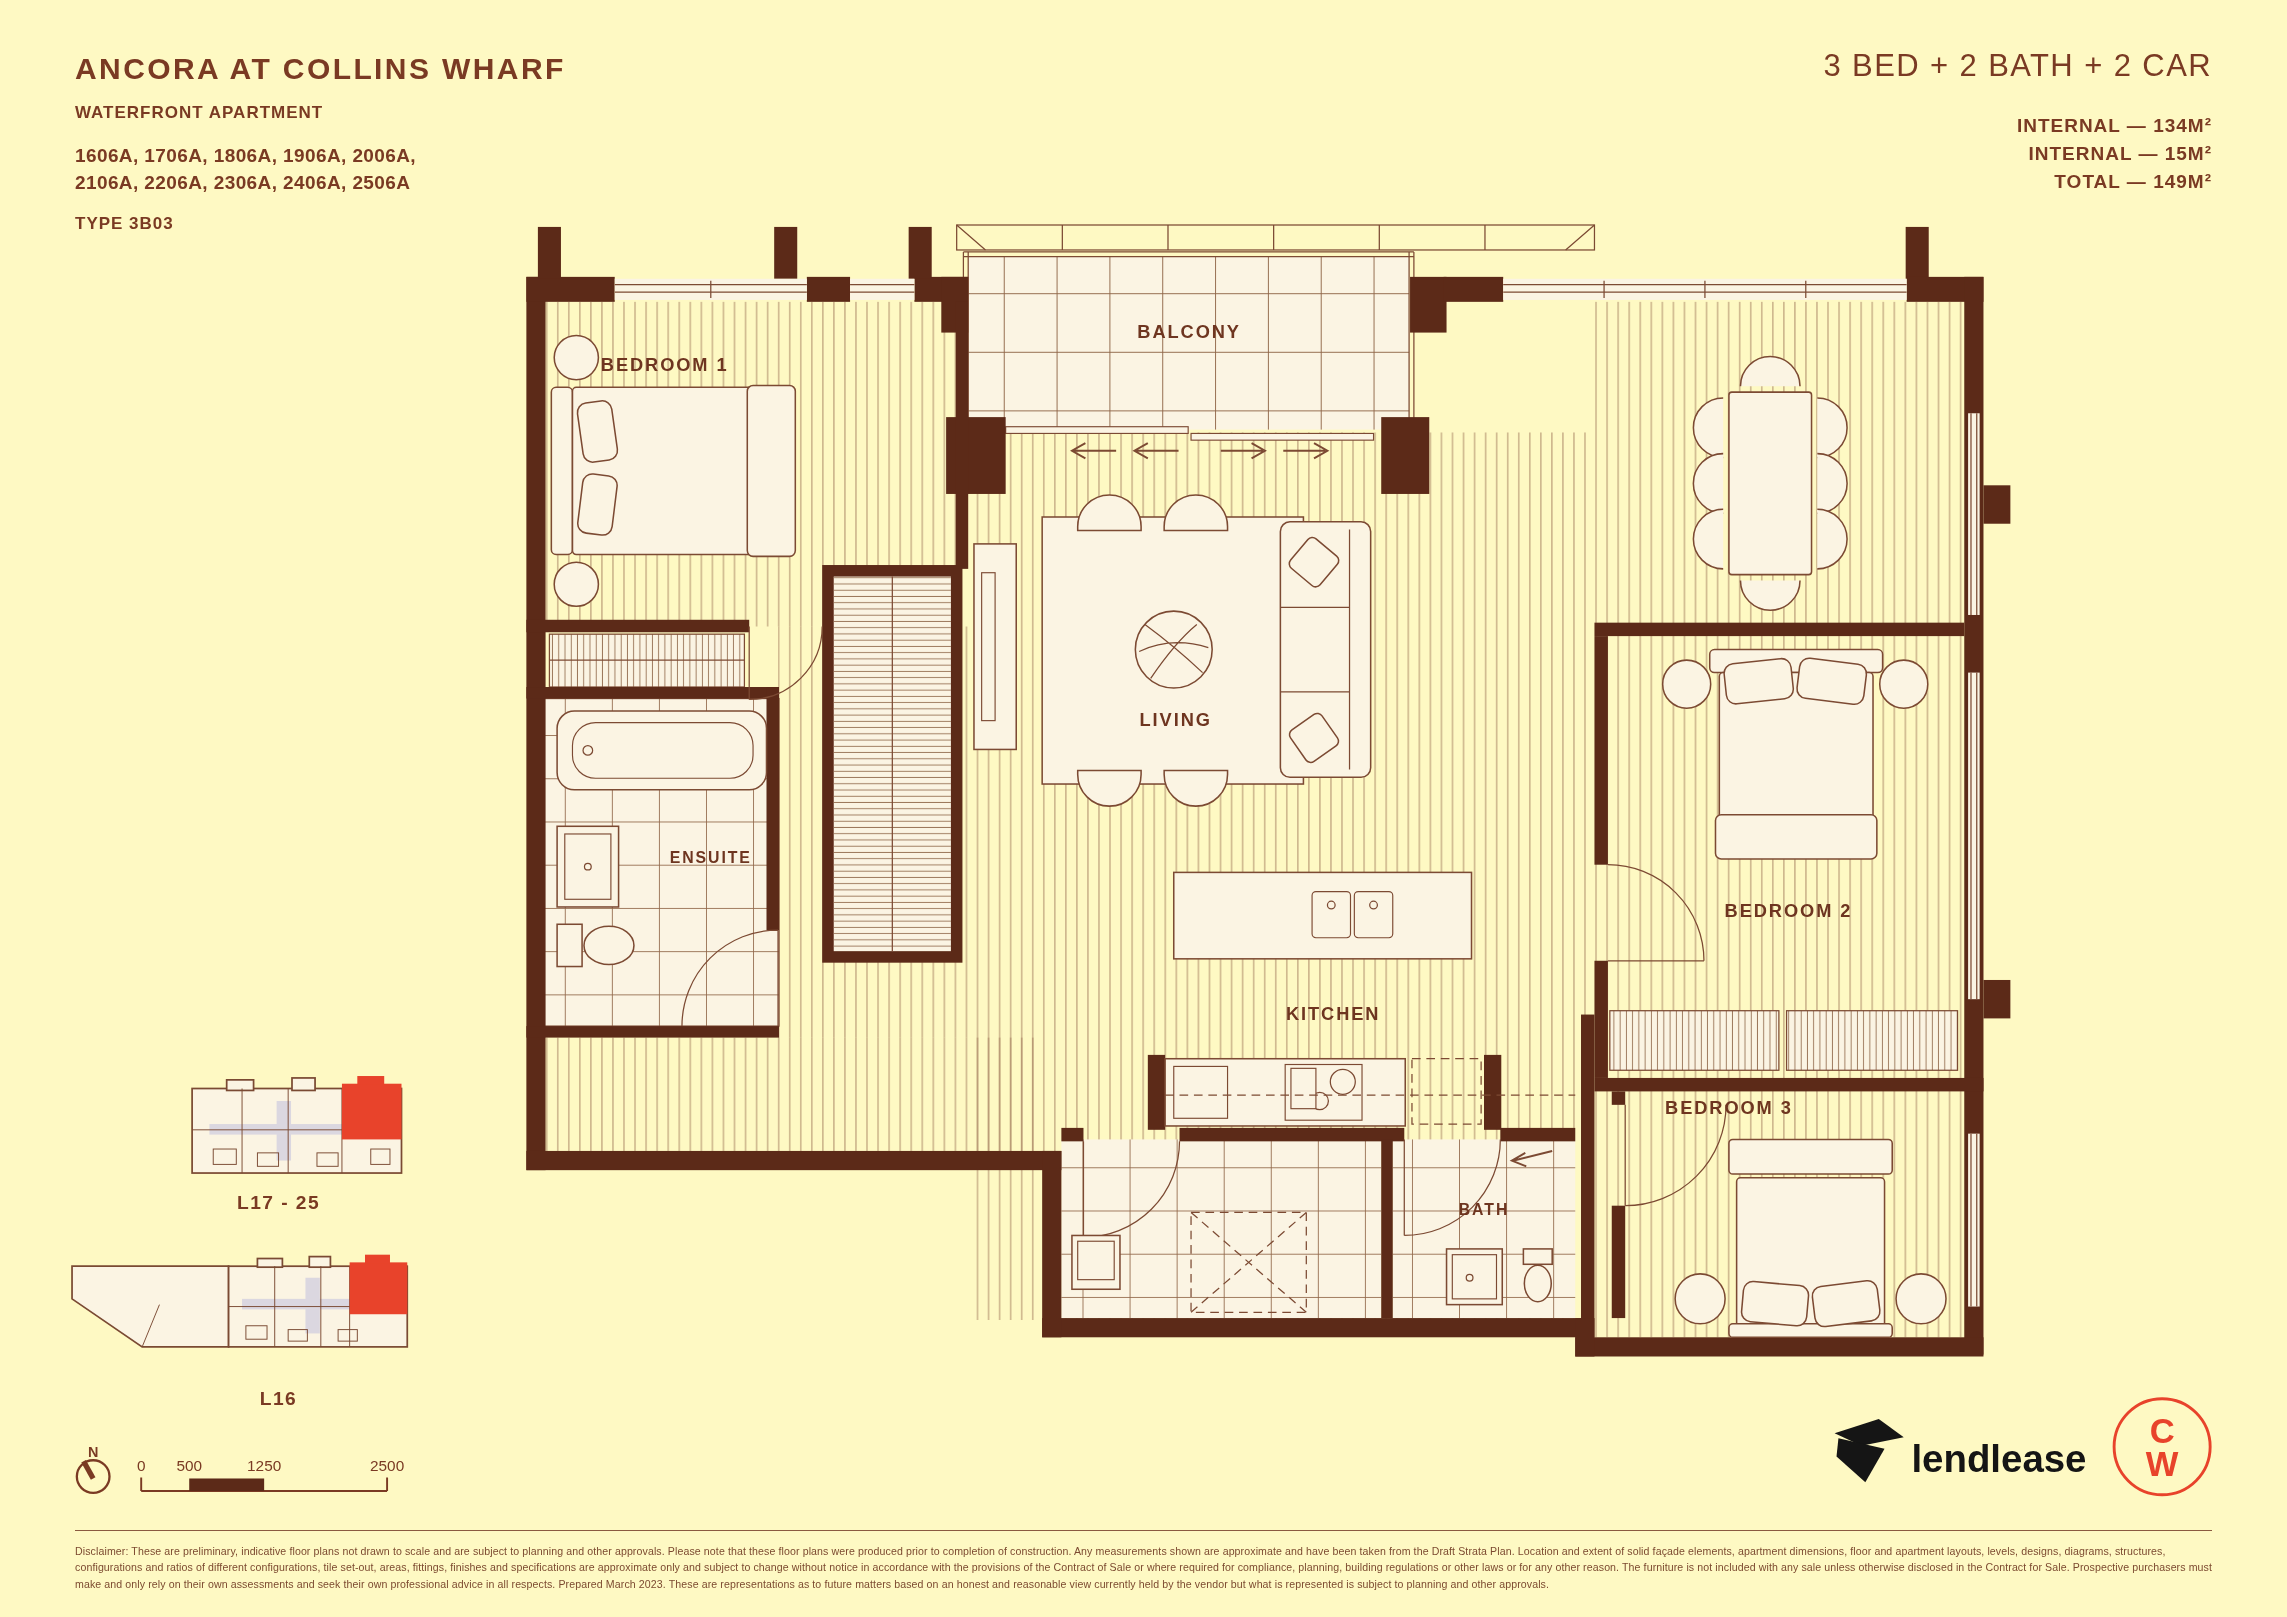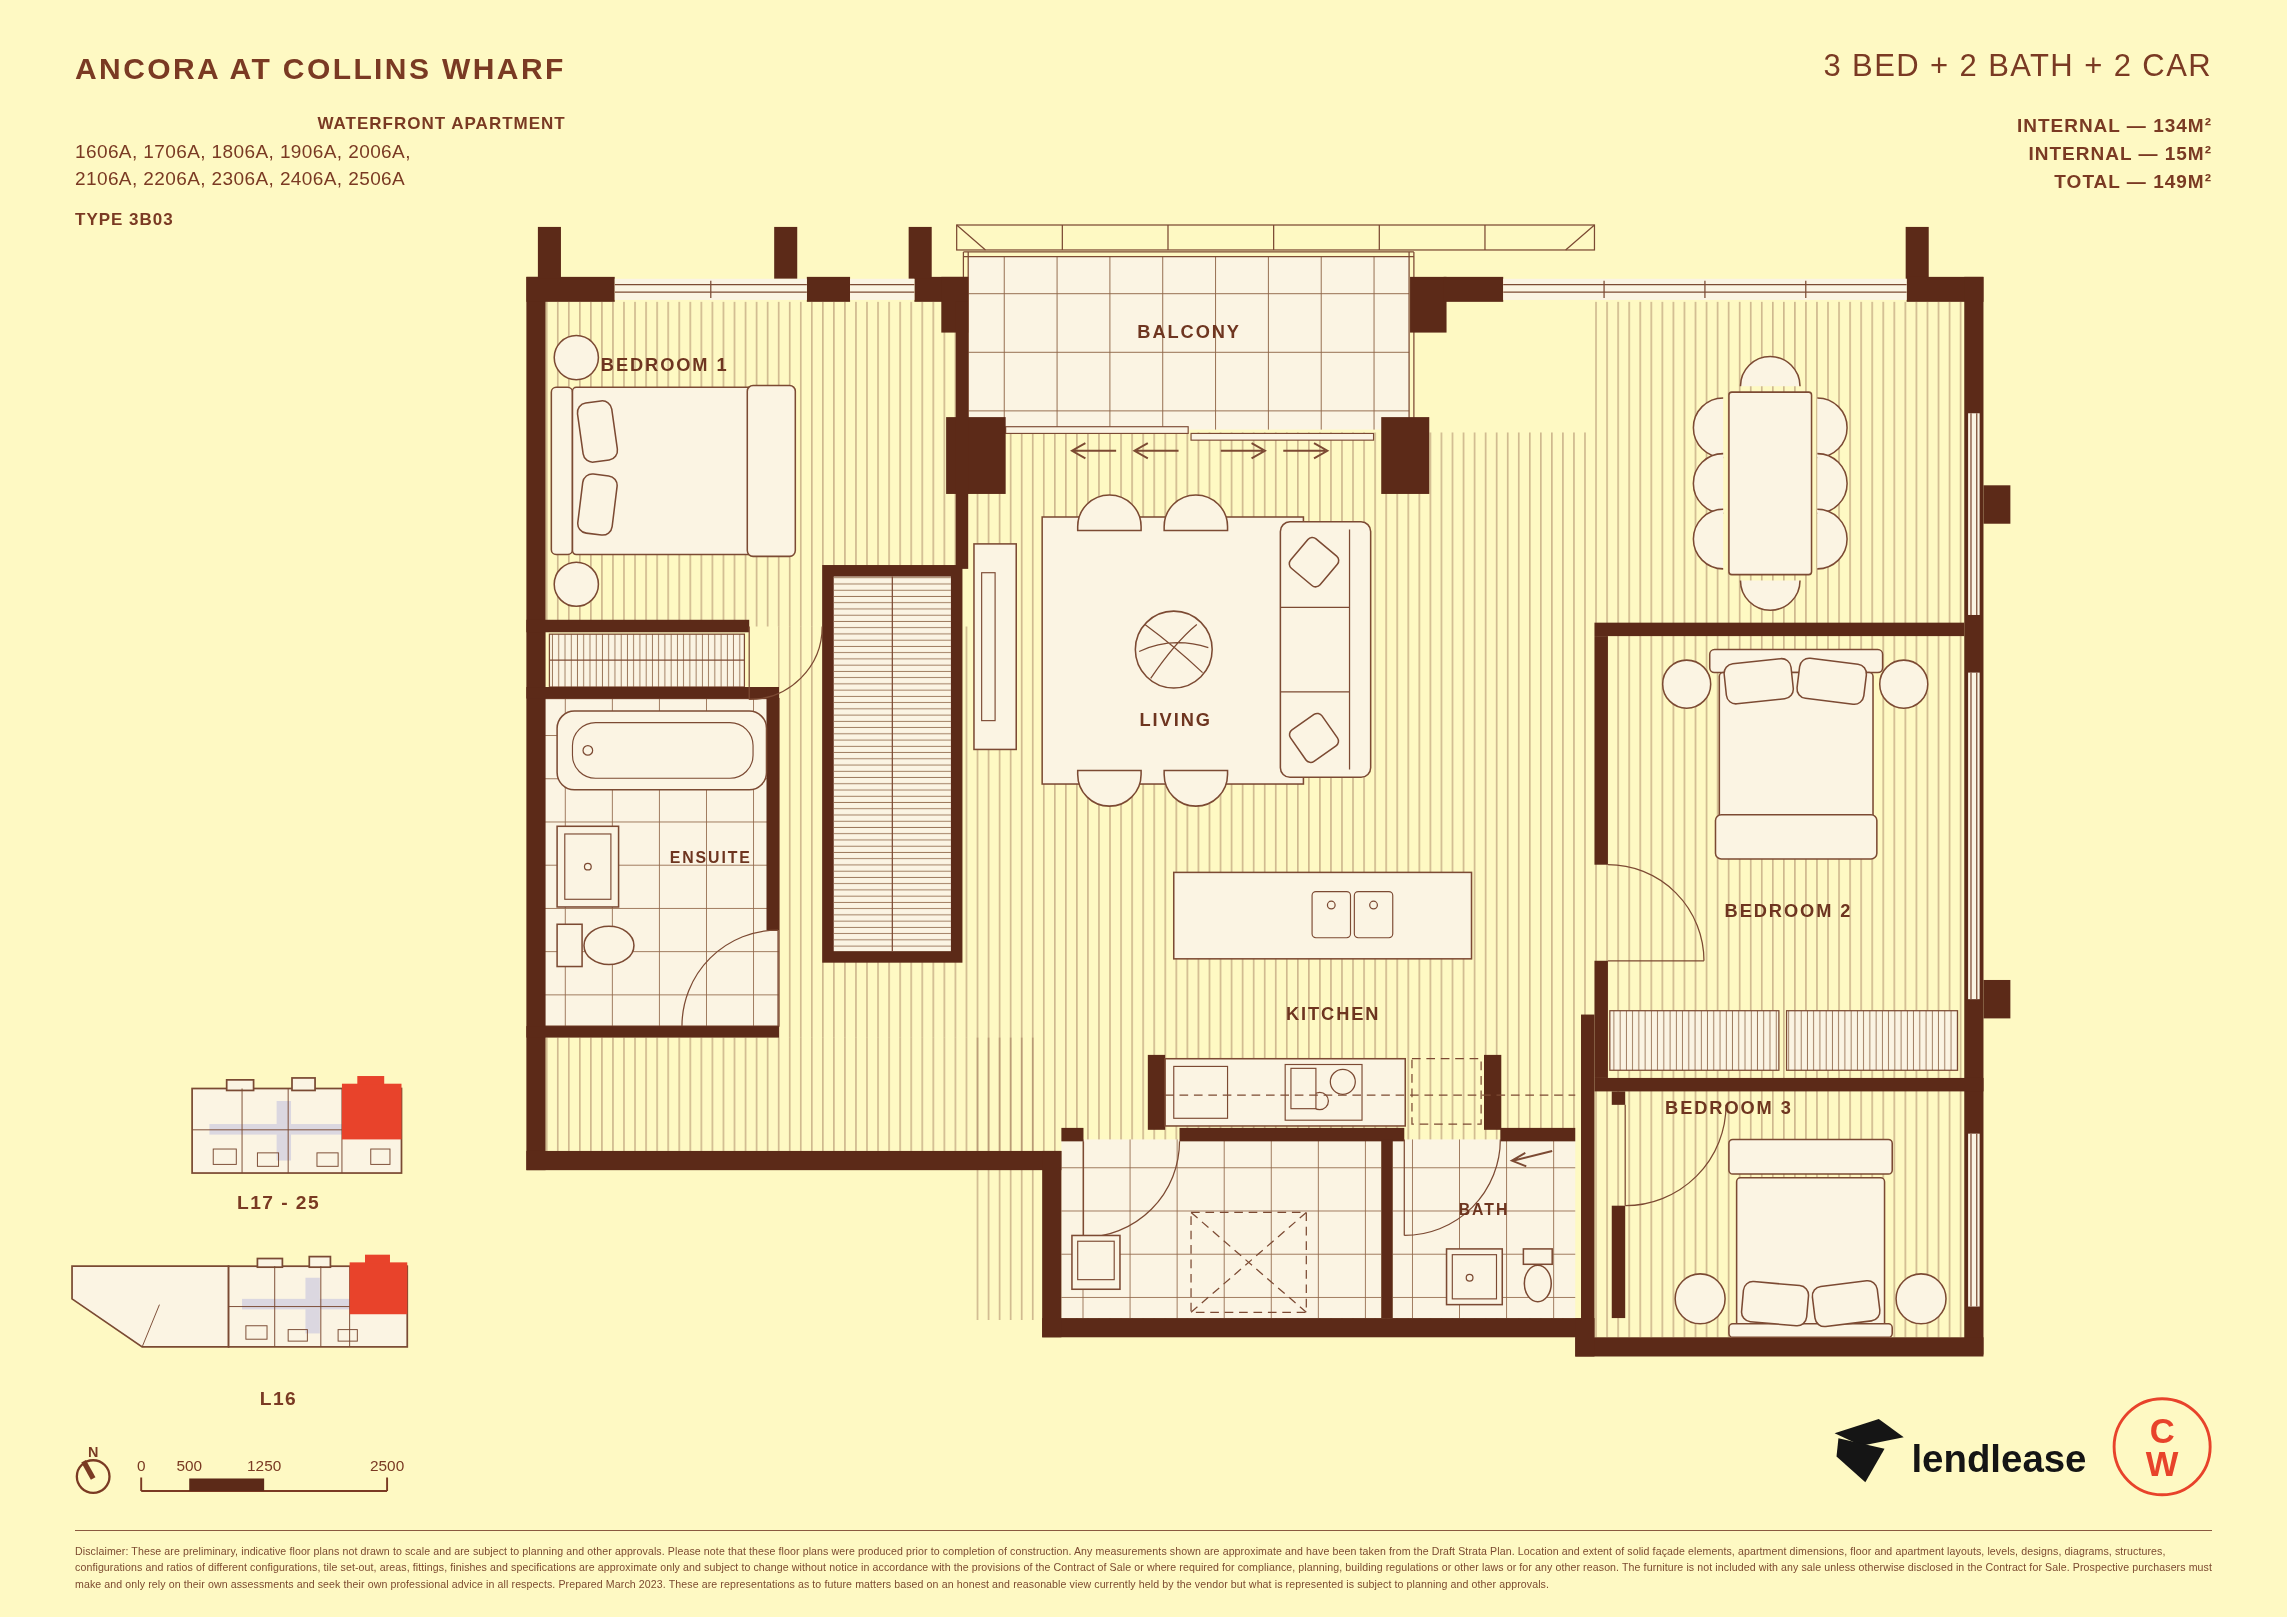--- a/index.html
+++ b/index.html
@@ -1,21 +1,21 @@
 <!DOCTYPE html>
 <html><head>
 <meta charset="utf-8">
 <style>
   html,body{margin:0;padding:0;background:#FBF4E3;}
   .page{position:relative;width:2287px;height:1618px;background:#fef9c3;
         font-family:"Liberation Sans",sans-serif;color:#7A3A23;overflow:hidden;}
   .hdr-left{position:absolute;left:75px;top:52px;}
   .title{font-size:30px;font-weight:700;letter-spacing:2.4px;}
-  .sub{margin-top:28px;font-size:17px;font-weight:700;letter-spacing:1px;text-align:right;}
-  .units{margin-top:4px;font-size:19px;line-height:27px;letter-spacing:0.4px;font-weight:400;}
+  .sub{margin-top:17px;font-size:17px;font-weight:700;letter-spacing:1px;}
+  .units{margin-top:19px;font-size:19px;line-height:27px;letter-spacing:0.4px;font-weight:700;}
   .type{margin-top:18px;font-size:17px;font-weight:700;letter-spacing:1px;}
   .hdr-right{position:absolute;right:75px;top:48px;text-align:right;}
   .config{font-size:31px;font-weight:400;letter-spacing:1.4px;}
   .stats{margin-top:28px;font-size:19px;font-weight:700;letter-spacing:1px;line-height:28px;}
   .svg-layer{position:absolute;left:0;top:0;}
   .divider{position:absolute;left:75px;right:75px;top:1530px;border-top:1.4px solid #8A5A40;}
   .disclaimer{position:absolute;left:75px;right:72px;top:1543px;font-size:10.6px;
               line-height:1.55;color:#7C4A30;letter-spacing:0.1px;}
   
   .wall{fill:#5C2A18;}

